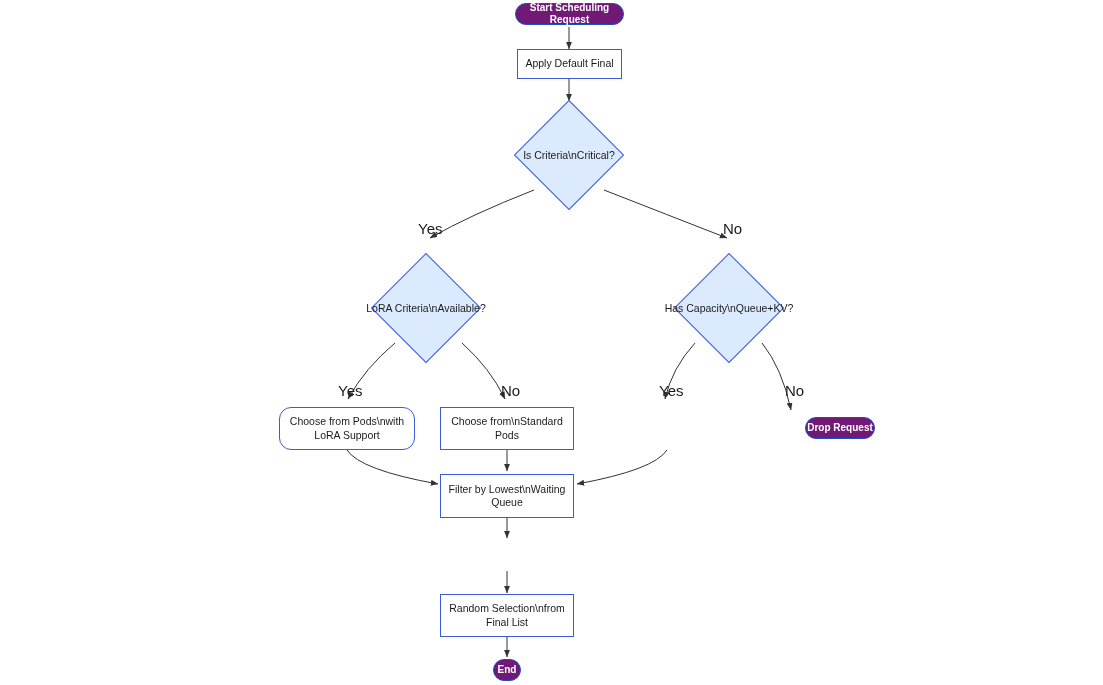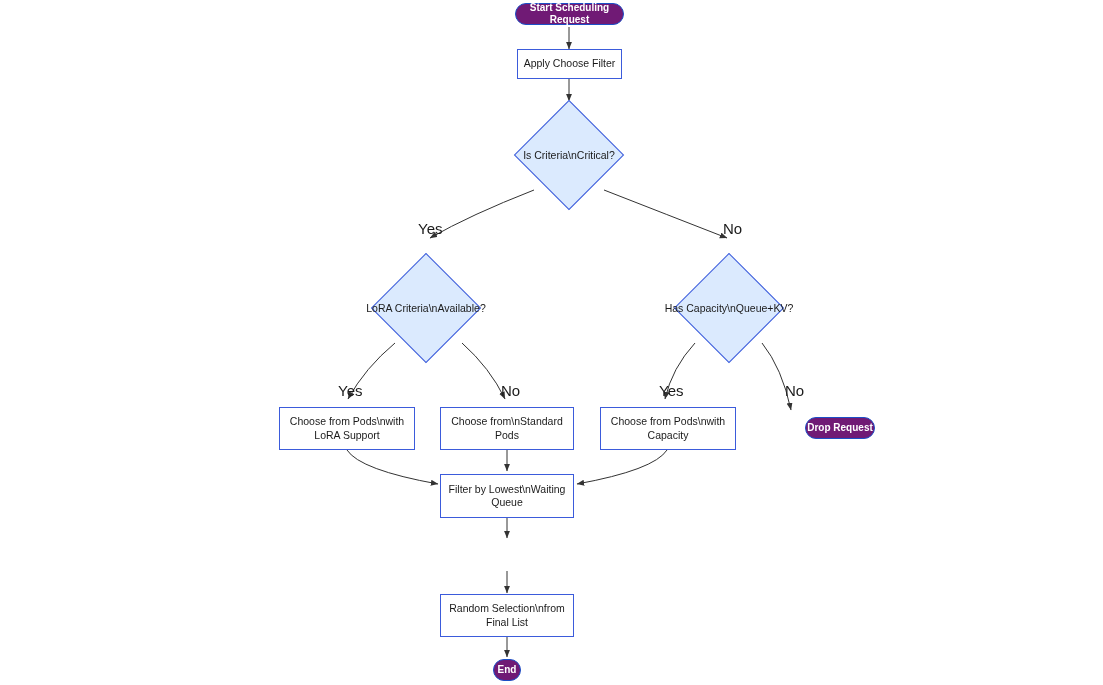--- a/index.html
+++ b/index.html
@@ -114,21 +114,21 @@
       <path d="M507,571 L507,593"></path>
       <path d="M507,637 L507,657"></path>
     </g>
   </svg>
 
   <div class="node node-stadium" style="left:515px; top:3px; width:109px; height:22px;">
     <span class="lbl">Start Scheduling Request</span>
   </div>
 
   <div class="node node-rect" style="left:517px; top:49px; width:105px; height:30px;">
-    <span class="lbl">Apply Choose Filter</span>
+    <span class="lbl">Apply Default Final</span>
   </div>
 
   <div class="node-diamond-wrap" style="left:530px; top:116px; width:78px; height:78px;">
     <div class="node-diamond-shape"></div>
     <div class="node-diamond-label" style="left:-28px; width:134px;">
       <span class="lbl">Is Criteria\nCritical?</span>
     </div>
   </div>
 
   <div class="node-diamond-wrap" style="left:387px; top:269px; width:78px; height:78px;">
@@ -138,31 +138,28 @@
     </div>
   </div>
 
   <div class="node-diamond-wrap" style="left:690px; top:269px; width:78px; height:78px;">
     <div class="node-diamond-shape"></div>
     <div class="node-diamond-label" style="left:-28px; width:134px;">
       <span class="lbl">Has Capacity\nQueue+KV?</span>
     </div>
   </div>
 
-  <div class="node node-rect" style="left:279px; top:407px; width:136px; height:43px;">
+  <div class="node node-rect" style="left:279px; top:407px; width:136px; height:43px;border-radius:12px;">
     <span class="lbl">Choose from Pods\nwith LoRA Support</span>
   </div>
 
   <div class="node node-rect" style="left:440px; top:407px; width:134px; height:43px;">
     <span class="lbl">Choose from\nStandard Pods</span>
   </div>
 
-  <div class="node node-rect" style="left:600px; top:407px; width:136px; height:43px;">
-    <span class="lbl">Choose from Pods\nwith Capacity</span>
-  </div>
 
   <div class="node node-stadium" style="left:757px; top:417px; width:70px; height:22px;margin-left:48px;">
     <span class="lbl">Drop Request</span>
   </div>
 
   <div class="node node-rect" style="left:440px; top:474px; width:134px; height:44px;">
     <span class="lbl">Filter by Lowest\nWaiting Queue</span>
   </div>
 
 

